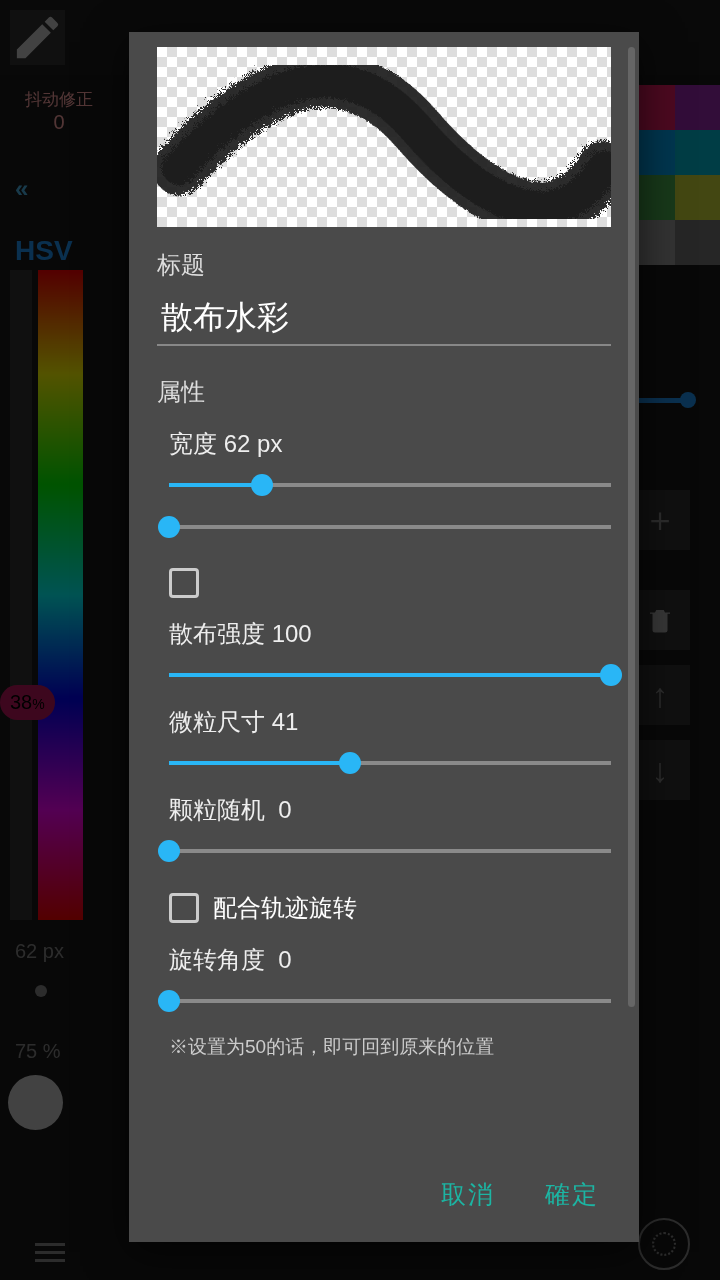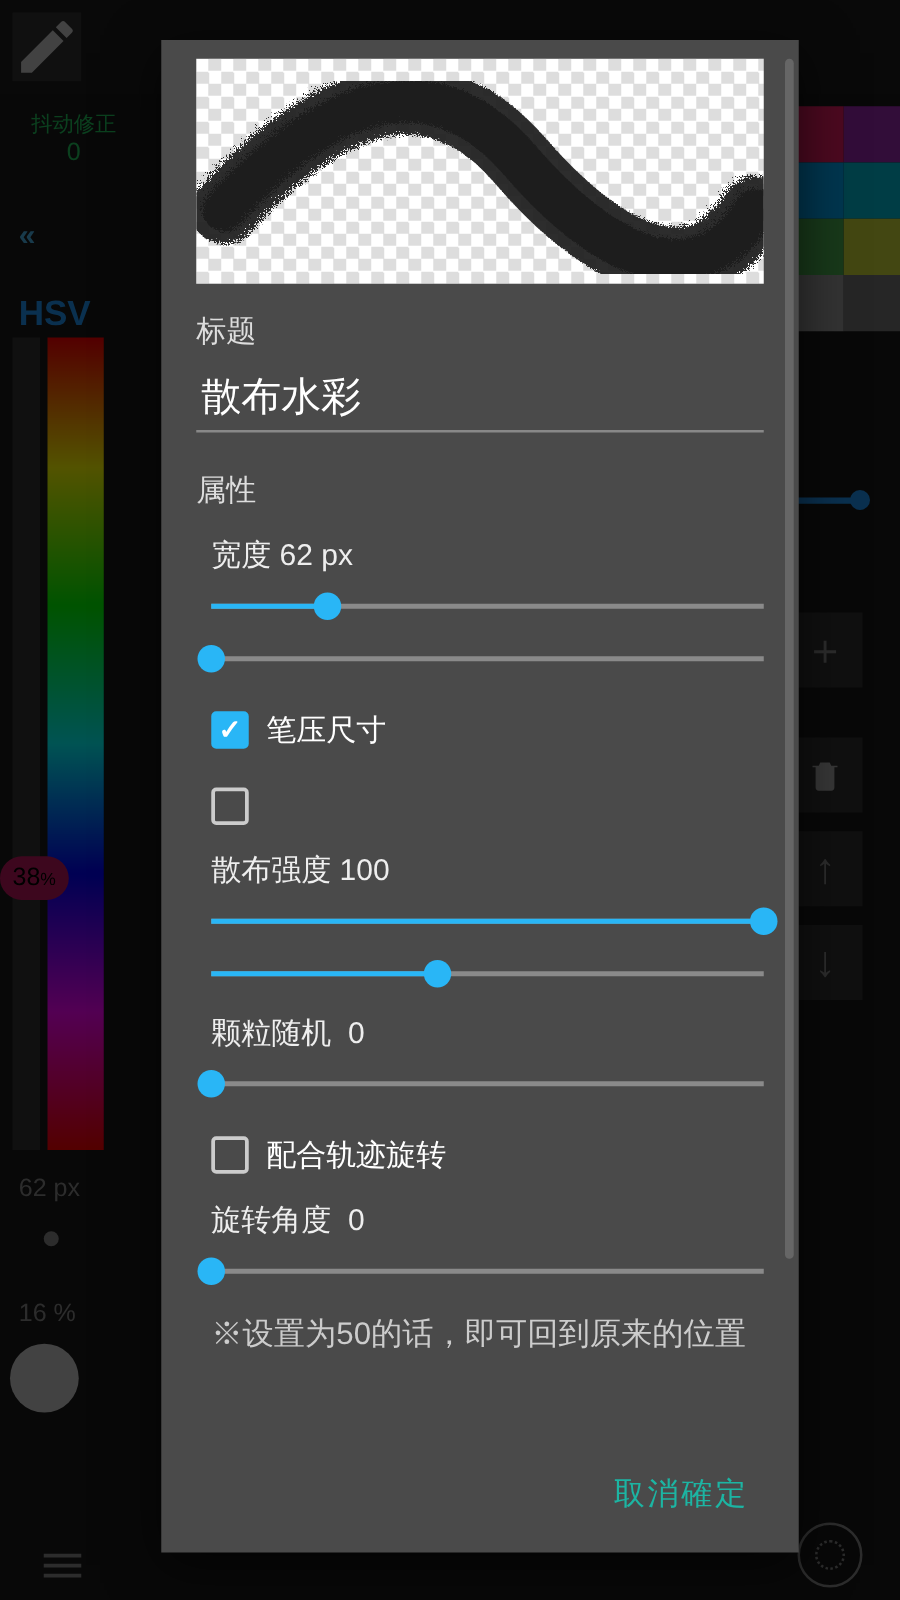--- a/index.html
+++ b/index.html
@@ -10,21 +10,21 @@
     position: relative;
   }
   
   .bg-app {
     position: absolute; inset: 0;
     background: #1a1a1a;
     filter: brightness(0.5);
   }
   .bg-top { position:absolute; top:0; left:0; right:0; height:75px; background:#1c1c1c; }
   .bg-pencil { position:absolute; top:10px; left:10px; width:55px; height:55px; background:#333; }
-  .bg-stabilize { position:absolute; top:88px; left:25px; color:#22c55e; font-size:17px; }
+  .bg-stabilize { position:absolute; top:88px; left:25px; color:#fca5a5; font-size:17px; }
   .bg-stabilize .z { font-size:20px; display:block; text-align:center; }
   .bg-collapse { position:absolute; top:175px; left:15px; color:#4db5e8; font-size:24px; font-weight:bold; }
   .bg-hsv { position:absolute; top:235px; left:15px; color:#2196f3; font-size:28px; font-weight:bold; }
   .bg-hue { position:absolute; top:270px; left:38px; width:45px; height:650px;
     background: linear-gradient(to bottom, #f00, #ff0 16%, #0f0 33%, #0ff 50%, #00f 66%, #f0f 83%, #f00); }
   .bg-alpha { position:absolute; top:270px; left:10px; width:22px; height:650px; background:#333; }
   .bg-badge { position:absolute; top:685px; left:0; background:#be185d; color:#000;
     padding:6px 10px; border-radius:18px; font-size:20px; }
   .bg-badge small{font-size:14px;}
   .bg-size { position:absolute; top:940px; left:15px; color:#888; font-size:20px; }
@@ -86,24 +86,24 @@
   .prop-label { color:#eee; font-size:24px; }
   .slider { position:relative; height:22px; margin-top:14px; }
   .track { position:absolute; top:9px; left:0; right:0; height:4px; background:#8a8a8a; }
   .fill  { position:absolute; top:9px; left:0; height:4px; background:#29b6f6; }
   .thumb { position:absolute; top:0; width:22px; height:22px; background:#29b6f6; border-radius:50%; transform:translateX(-50%);}
   .check-row { display:flex; align-items:center; gap:14px; margin-top:30px; }
   .checkbox { width:30px; height:30px; border:3px solid #ccc; border-radius:4px; display:flex;align-items:center;justify-content:center;}
   .checkbox.checked { background:#29b6f6; border-color:#29b6f6; }
   .checkbox.checked::after { content:"✓"; color:#fff; font-size:22px; font-weight:bold; line-height:1;}
   .check-label { color:#fff; font-size:24px; }
-  .note { color:#ccc; font-size:25px; margin-top:22px; }
+  .note { color:#ccc; font-size:19px; margin-top:22px; }
   .actions {
     height: 95px; display:flex; justify-content:flex-end; align-items:center;
-    padding-right:40px;
+    gap:50px; padding-right:40px;
   }
   .dlg-btn { color:#1cb5a3; font-size:25px; background:none; border:none; letter-spacing:2px;}
 </style>
 </head>
 <body>
 
 <div class="bg-app">
   <div class="bg-top"></div>
   <div class="bg-pencil">
     <svg viewBox="0 0 24 24" width="55" height="55" fill="#ccc">
@@ -116,21 +116,21 @@
   </div>
   <div class="bg-collapse">«</div>
   <div class="bg-hsv">HSV</div>
   <div class="bg-alpha"></div>
   <div class="bg-hue"></div>
   <div class="bg-badge">
     <span>38</span><small>%</small>
   </div>
   <div class="bg-size">62 px</div>
   <div class="bg-dot"></div>
-  <div class="bg-opac">16 %</div>
+  <div class="bg-opac">75 %</div>
   <div class="bg-circle"></div>
   <div class="bg-menu">
       <span></span>
       <span></span>
       <span></span>
     </div>
   <div class="bg-fab"></div>
   <div class="bg-swatches" id="swatches">
       <div style="background: rgb(233, 30, 99);"></div>
       <div style="background: rgb(156, 39, 176);"></div>
@@ -189,41 +189,40 @@
         </div>
 
         <div class="prop">
           <div class="slider">
             <div class="track"></div>
               <div class="fill" style="width:0%"></div>
               <div class="thumb" style="left:0%"></div>
           </div>
         </div>
 
-        <div class="check-row">
-          <div class="checkbox checked"></div>
-          <div class="check-label">笔压尺寸</div>
-        </div>
 
         <div class="check-row">
           <div class="checkbox"></div>
         </div>
 
         <div class="prop">
           <div class="prop-label">
             <span>散布强度</span> <span>100</span>
           </div>
           <div class="slider">
             <div class="track"></div>
               <div class="fill" style="width:100%"></div>
               <div class="thumb" style="left:100%"></div>
           </div>
         </div>
 
         <div class="prop">
+          <div class="prop-label">
+            <span>微粒尺寸</span> <span>41</span>
+          </div>
           <div class="slider">
             <div class="track"></div>
               <div class="fill" style="width:41%"></div>
               <div class="thumb" style="left:41%"></div>
           </div>
         </div>
 
         <div class="prop">
           <div class="prop-label">
             <span>颗粒随机</span>&nbsp; <span>0</span>

